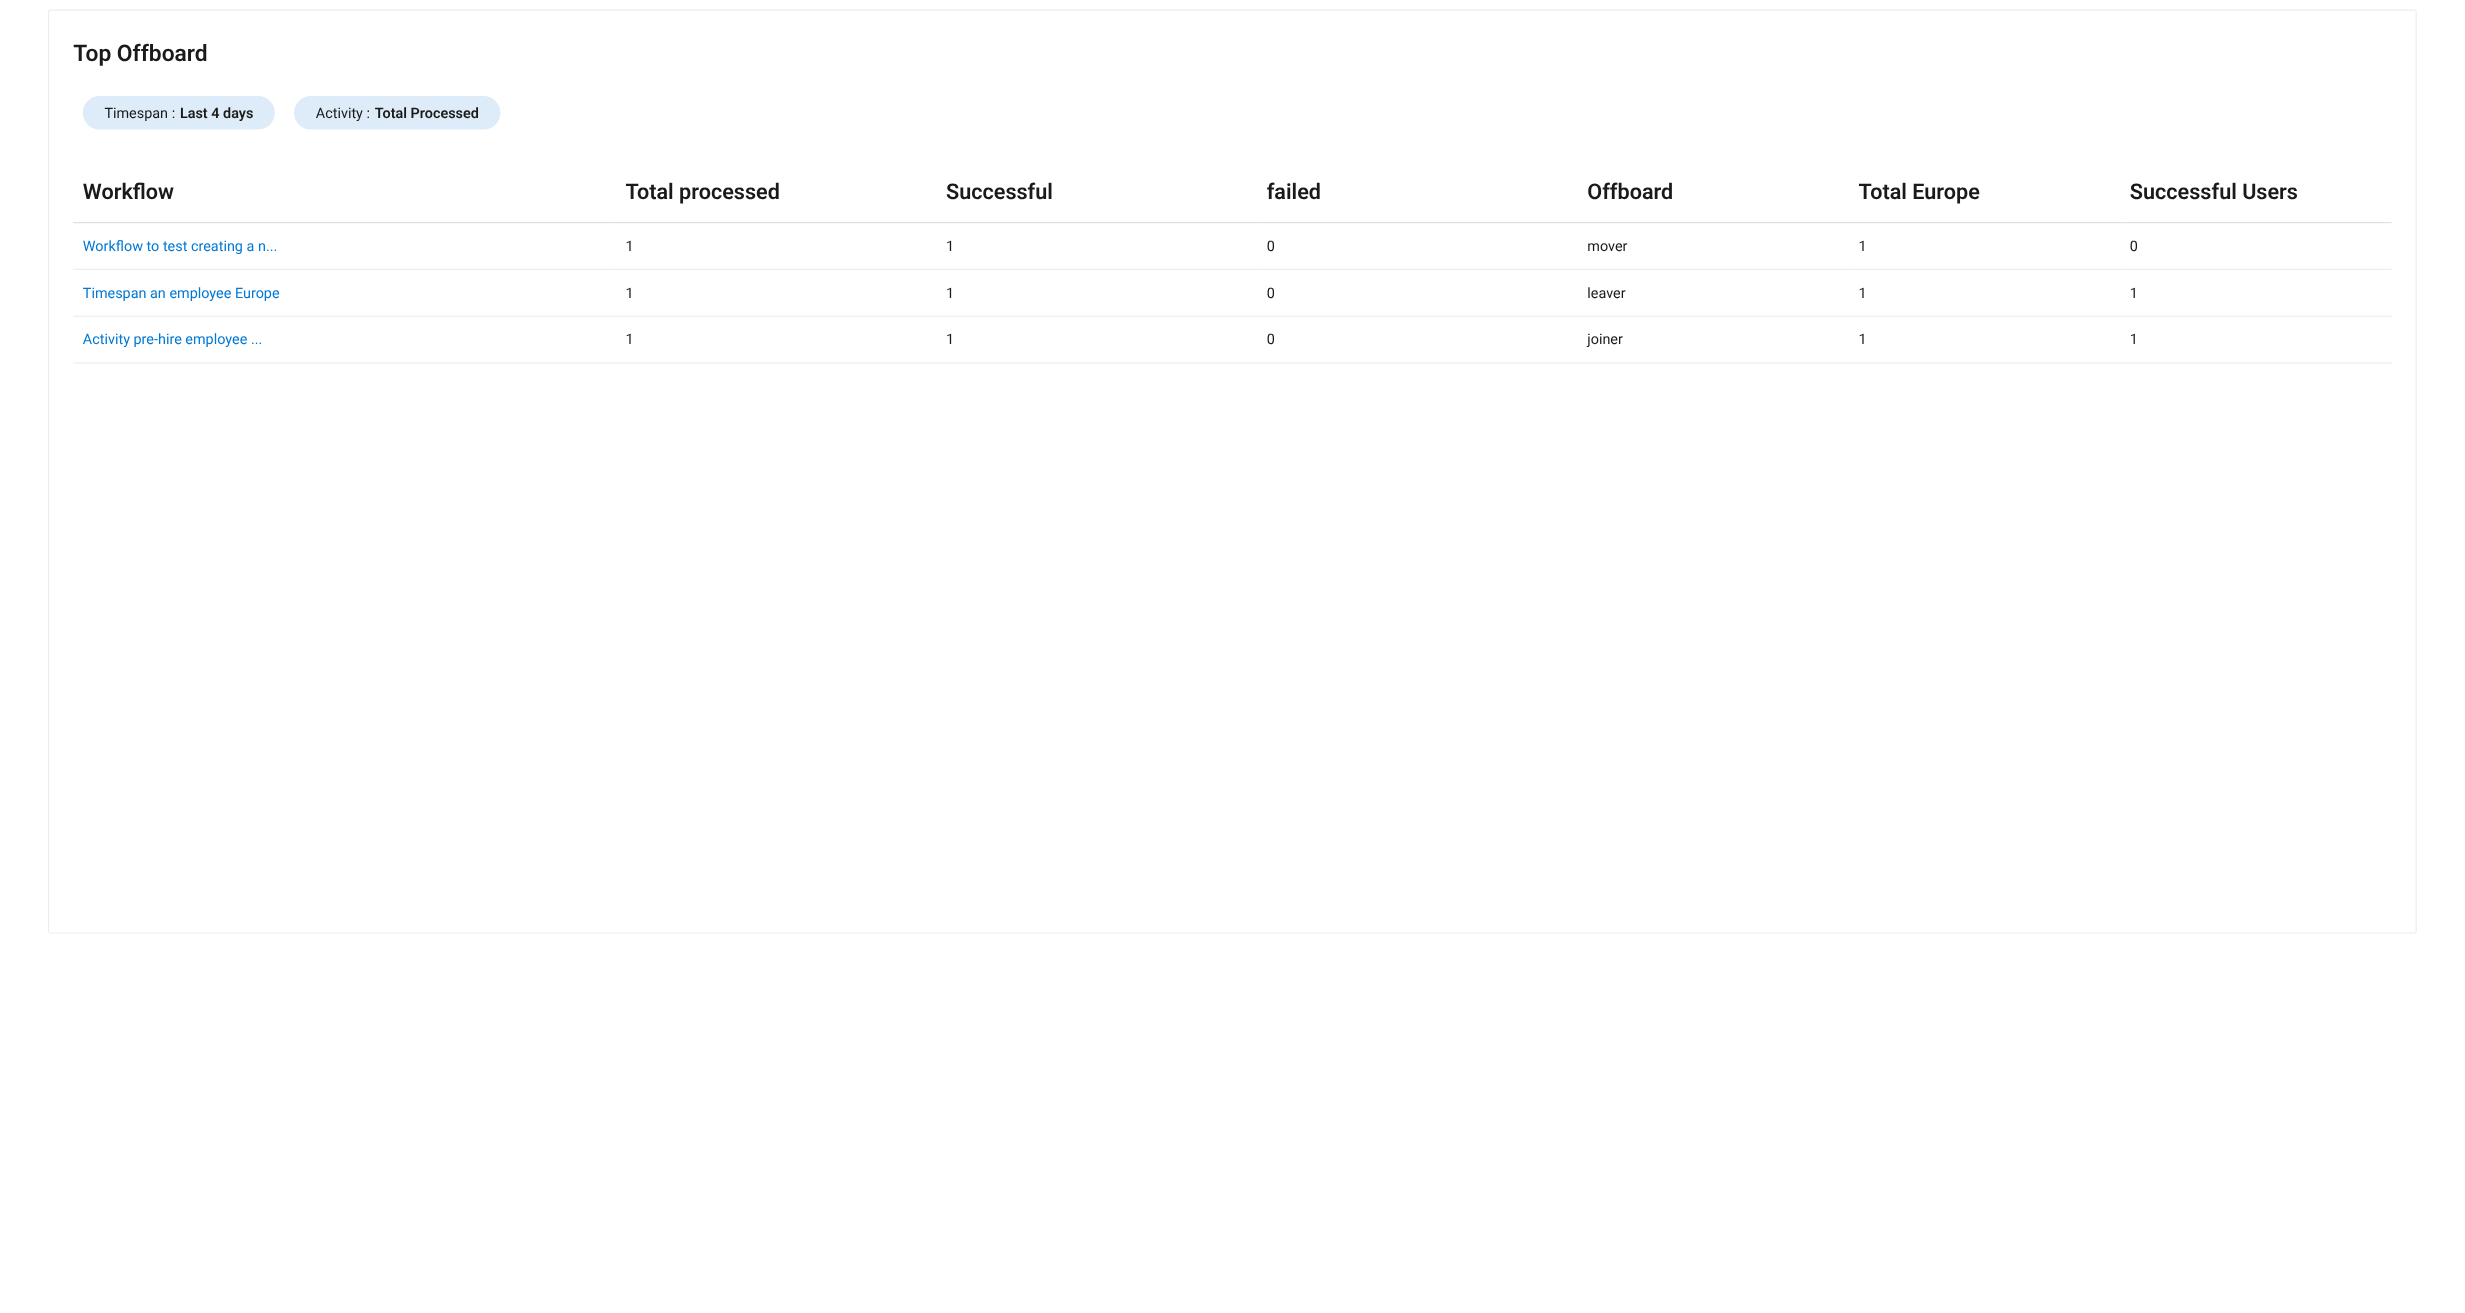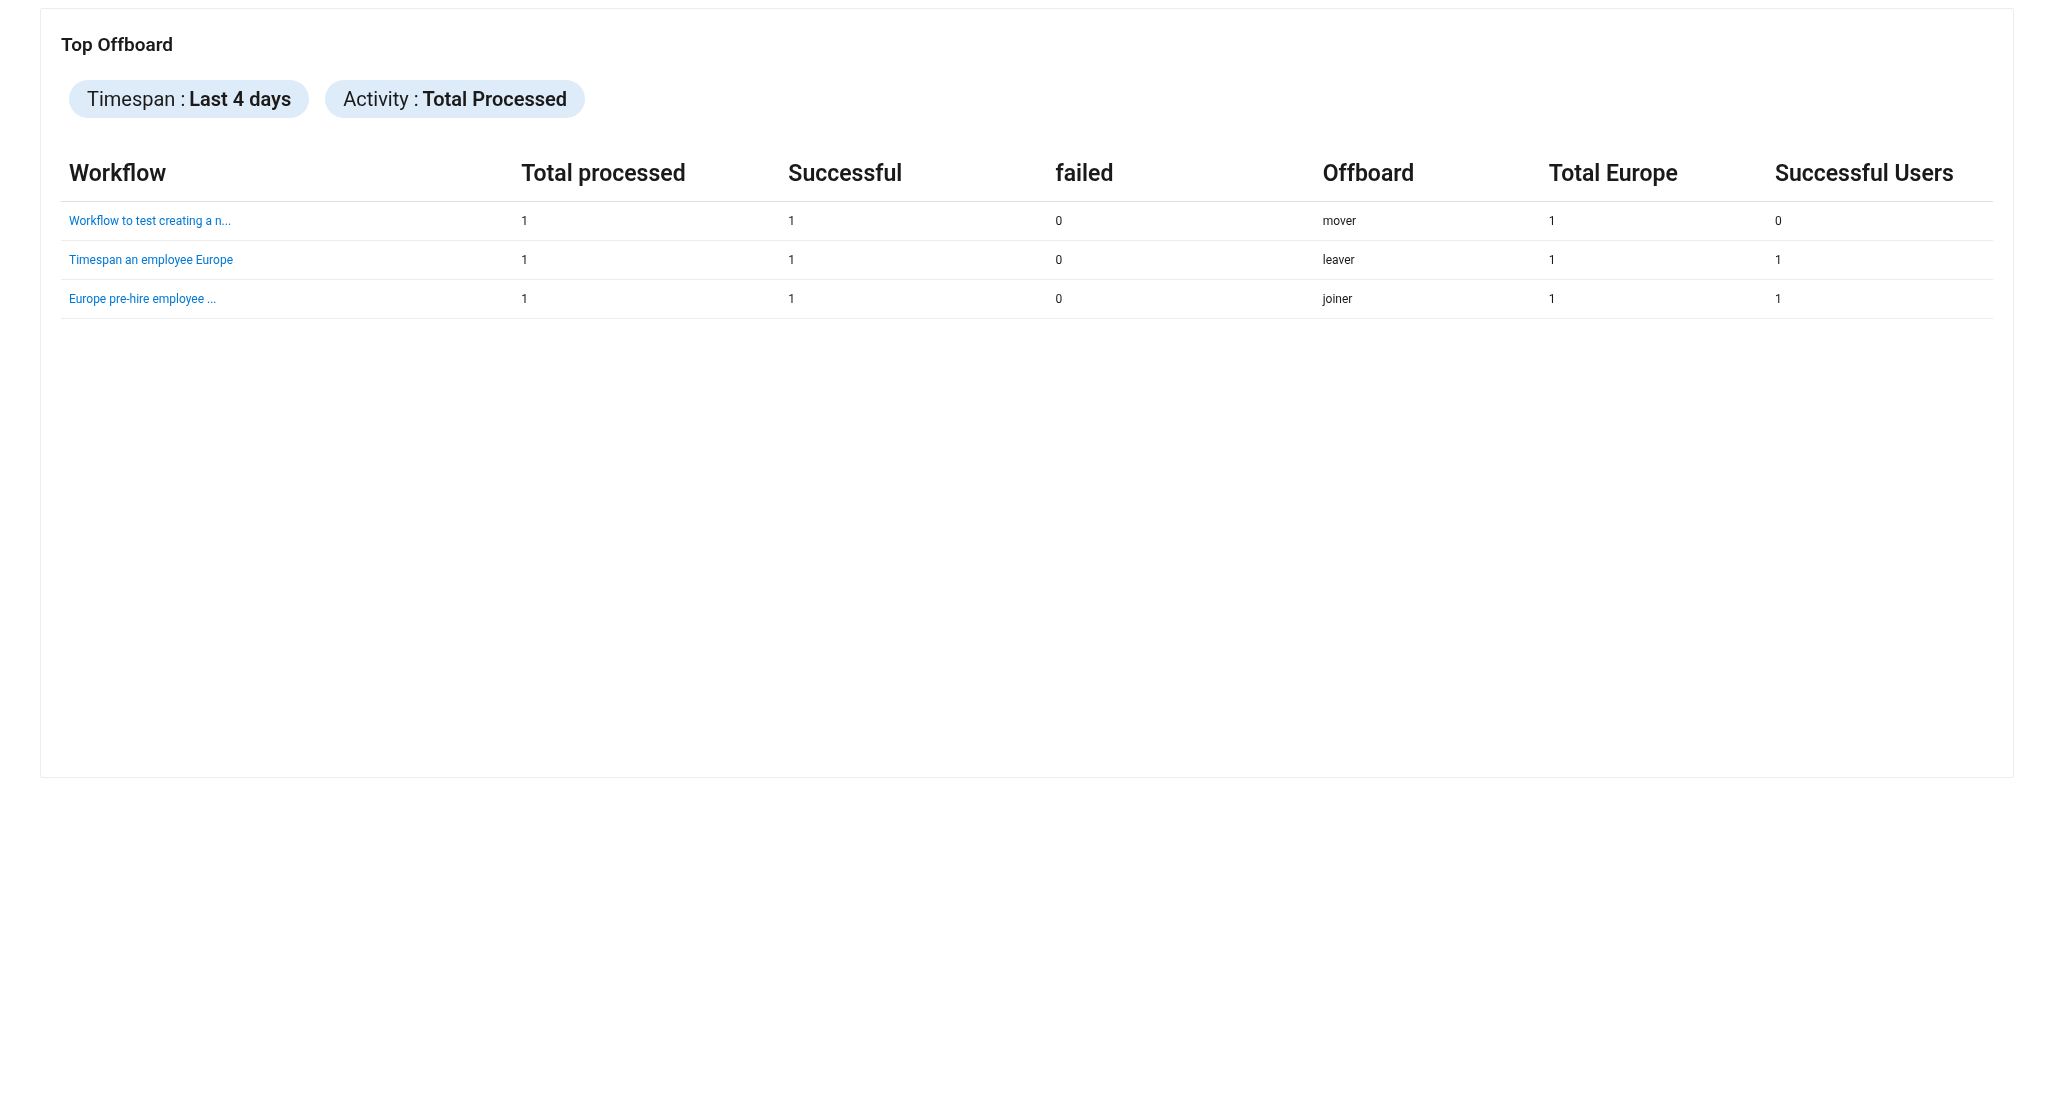--- a/index.html
+++ b/index.html
@@ -26,39 +26,39 @@
   }
   .pill-row {
     display: flex;
     gap: 16px;
     margin: 0 0 32px 8px;
   }
   .pill {
     background: #deecf9;
     border-radius: 20px;
     padding: 7px 18px;
-    font-size: 20px;
+    font-size: 12px;
     color: #1b1a19;
     cursor: pointer;
     display: inline-flex;
     align-items: baseline;
     white-space: nowrap;
   }
   .pill .pill-label { font-weight: 400; }
   .pill .pill-value { font-weight: 600; margin-left: 4px; }
 
   table.workflows {
     width: 100%;
     border-collapse: collapse;
     margin-top: 24px;
   }
   table.workflows th {
     text-align: left;
     font-weight: 600;
-    font-size: 23px;
+    font-size: 18px;
     color: #1b1a19;
     padding: 10px 8px 14px 8px;
     border-bottom: 1px solid #e1dfdd;
   }
   table.workflows td {
     font-size: 12px;
     color: #1b1a19;
     padding: 12px 8px;
     border-bottom: 1px solid #ededed;
     vertical-align: middle;
@@ -138,21 +138,21 @@
         <tr>
           <td class="link-cell"><a class="wf-name">Timespan an employee Europe</a></td>
           <td>1</td>
           <td>1</td>
           <td>0</td>
           <td>leaver</td>
           <td>1</td>
           <td>1</td>
         </tr>
         <tr>
-          <td class="link-cell"><a class="wf-name">Europe pre-hire employee ...</a></td>
+          <td class="link-cell"><a class="wf-name">Activity pre-hire employee ...</a></td>
           <td>1</td>
           <td>1</td>
           <td>0</td>
           <td>joiner</td>
           <td>1</td>
           <td>1</td>
         </tr>
       </tbody>
   </table>
 </div>

